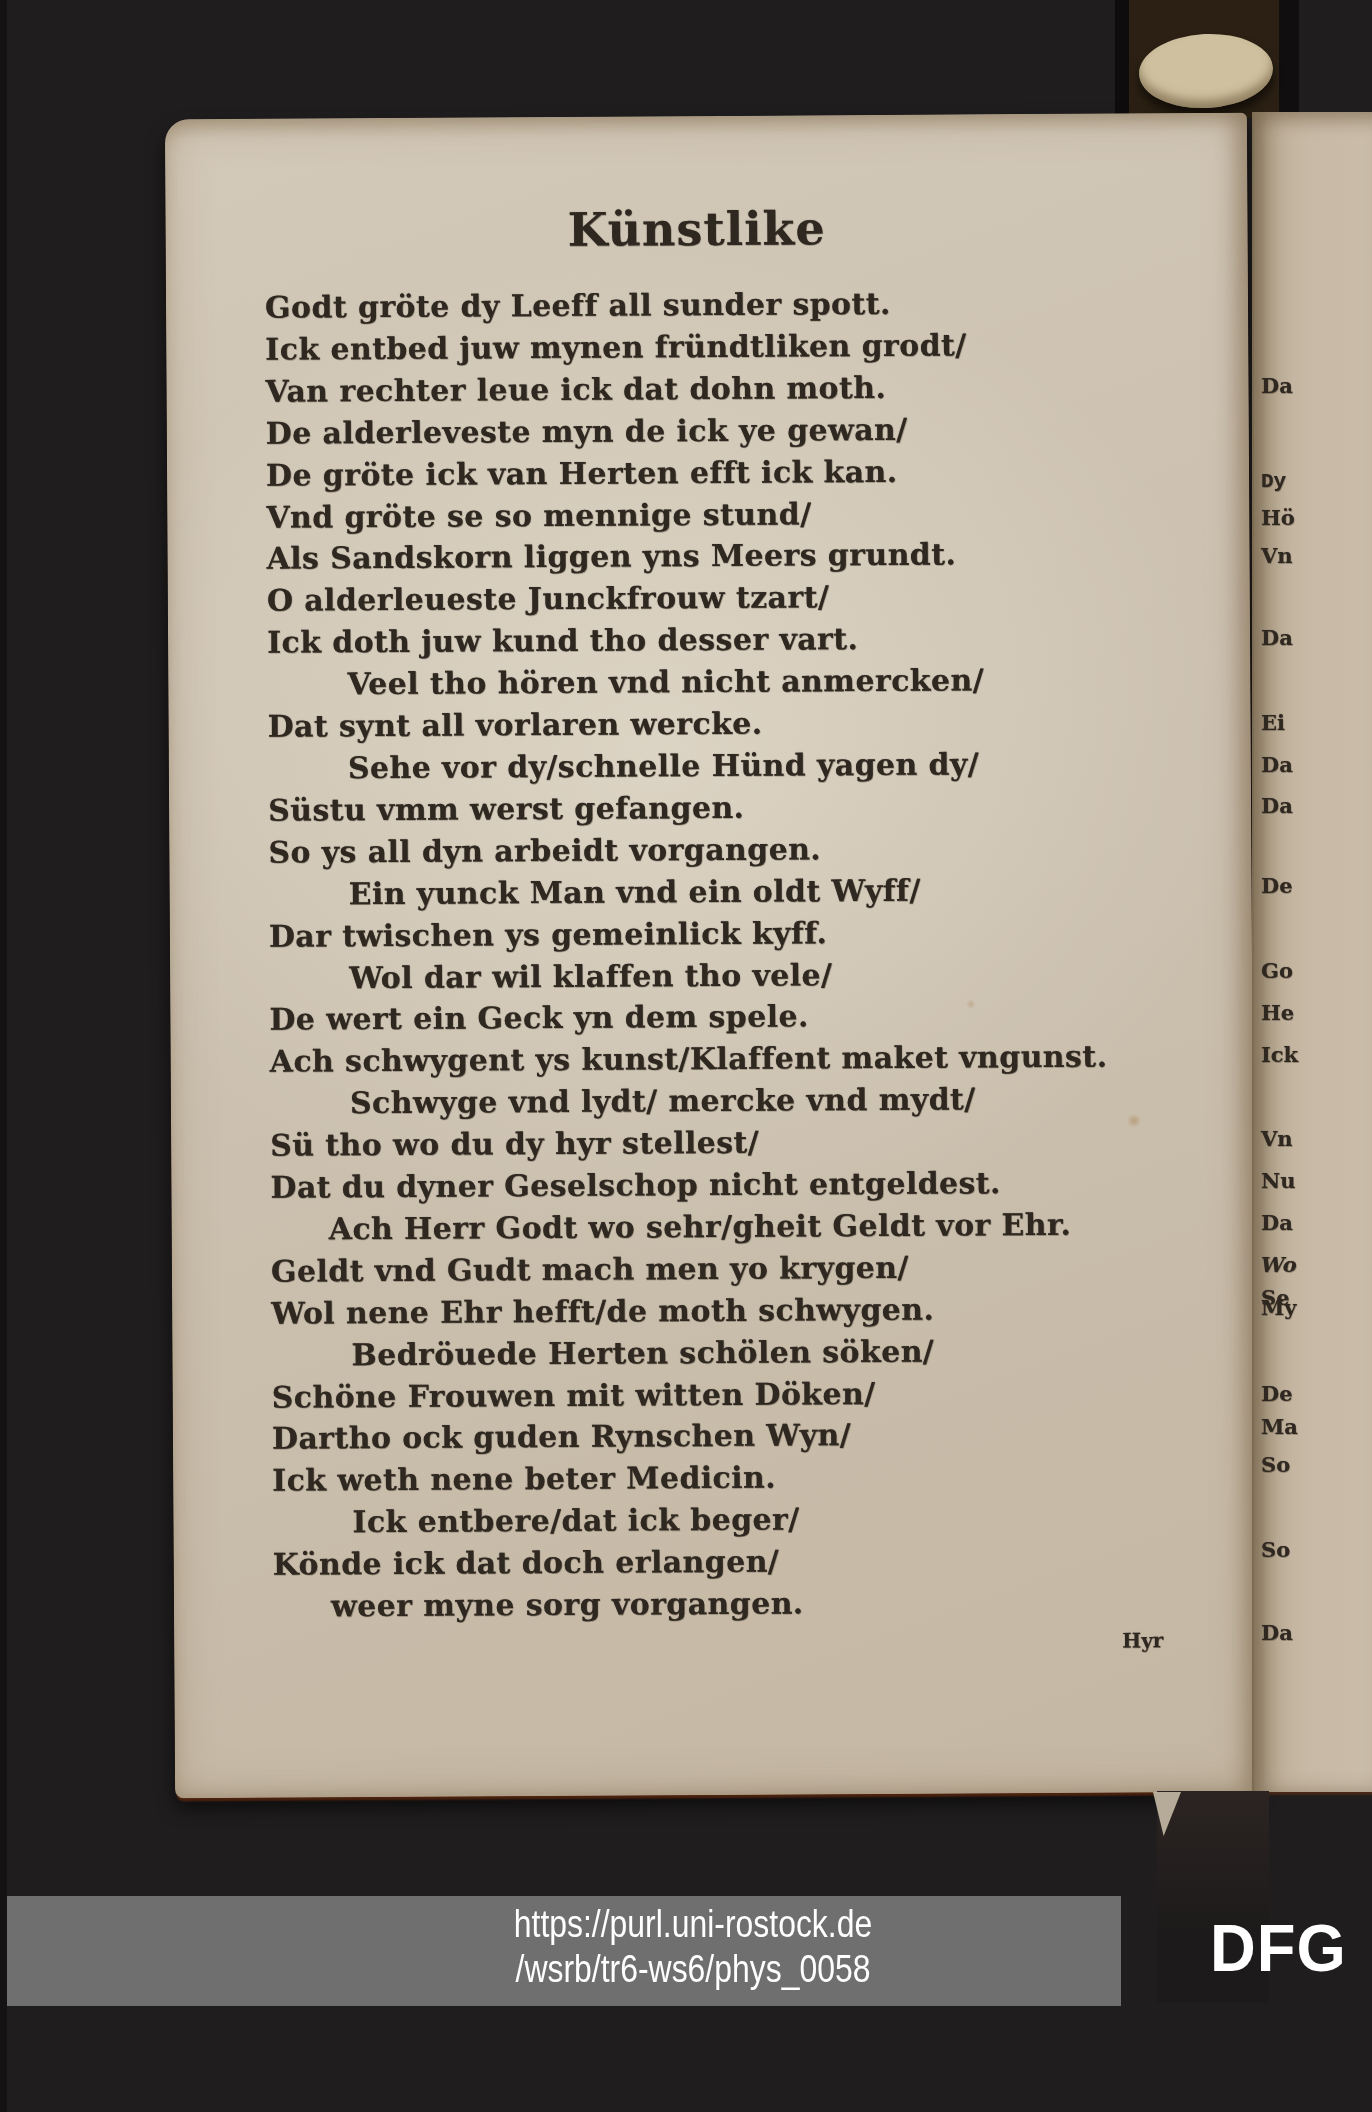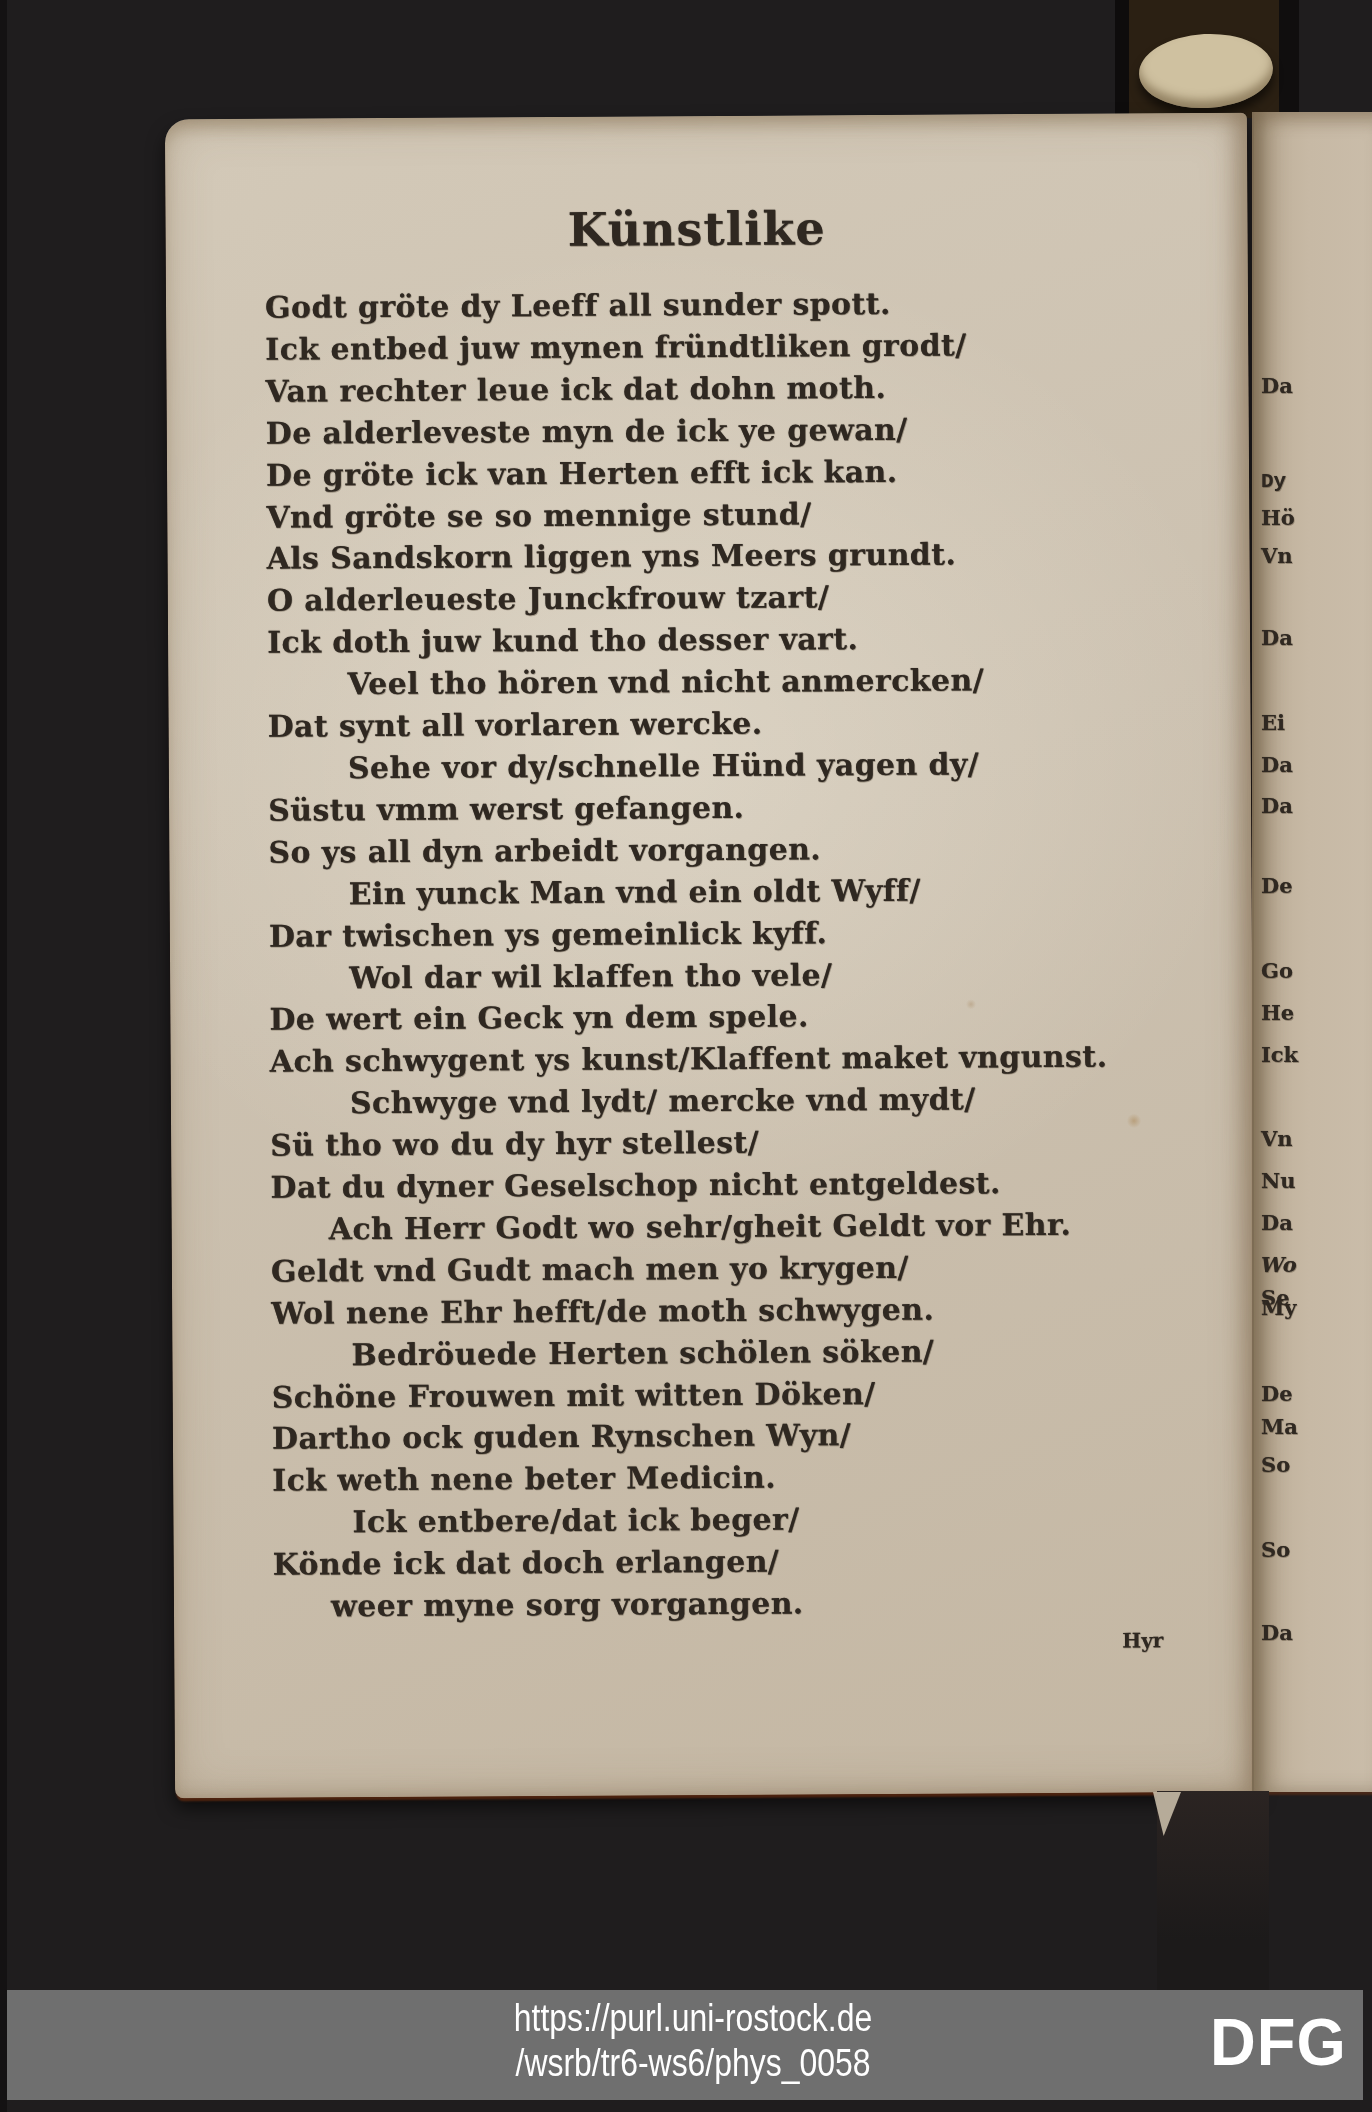--- a/index.html
+++ b/index.html
@@ -52,21 +52,21 @@
       0 4px 2px -1px rgba(150,60,15,.35);}
   .frag{position:absolute;left:7px;font-size:21px;white-space:nowrap;}
 
   
   .spine-lower{position:absolute;left:1150px;top:1791px;width:112px;height:212px;
     background:linear-gradient(180deg,#2b2422,#1c1a1a 70%);}
   .paper-flap{position:absolute;left:1146px;top:1792px;width:28px;height:44px;
     background:#cfc3ae;clip-path:polygon(0 0,100% 0,38% 100%);opacity:.85;}
 
   
-  .footer-bar{position:absolute;left:0;top:1990px;width:1356px;height:110px;
+  .footer-bar{position:absolute;left:0;top:1896px;width:1114px;height:110px;
     background:var(--footer-bar,#6f6f6f);}
   .footer-url{position:absolute;left:0;top:6px;width:1372px;text-align:center;
     font-family:"Liberation Sans",sans-serif;font-size:38px;line-height:45px;
     color:var(--footer-text,#ffffff);transform:scaleX(.84);transform-origin:50% 50%;}
   .dfg-logo{position:absolute;left:1203px;top:14px;font-family:"Liberation Sans",sans-serif;
     font-weight:bold;font-size:66px;color:var(--footer-text,#ffffff);letter-spacing:1px;
     transform:scaleX(.96);transform-origin:left center;}
 </style>
 </head>
 <body>

